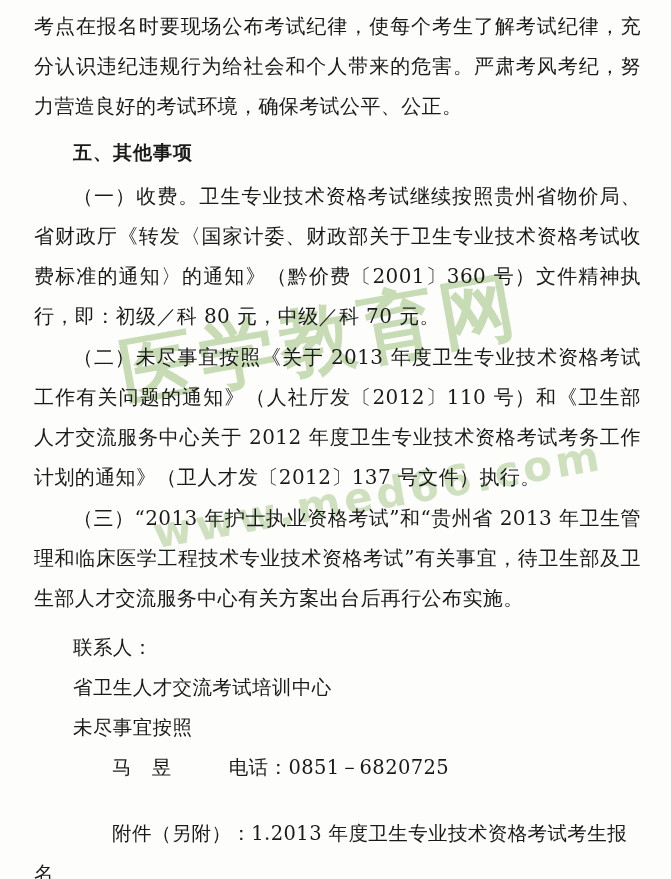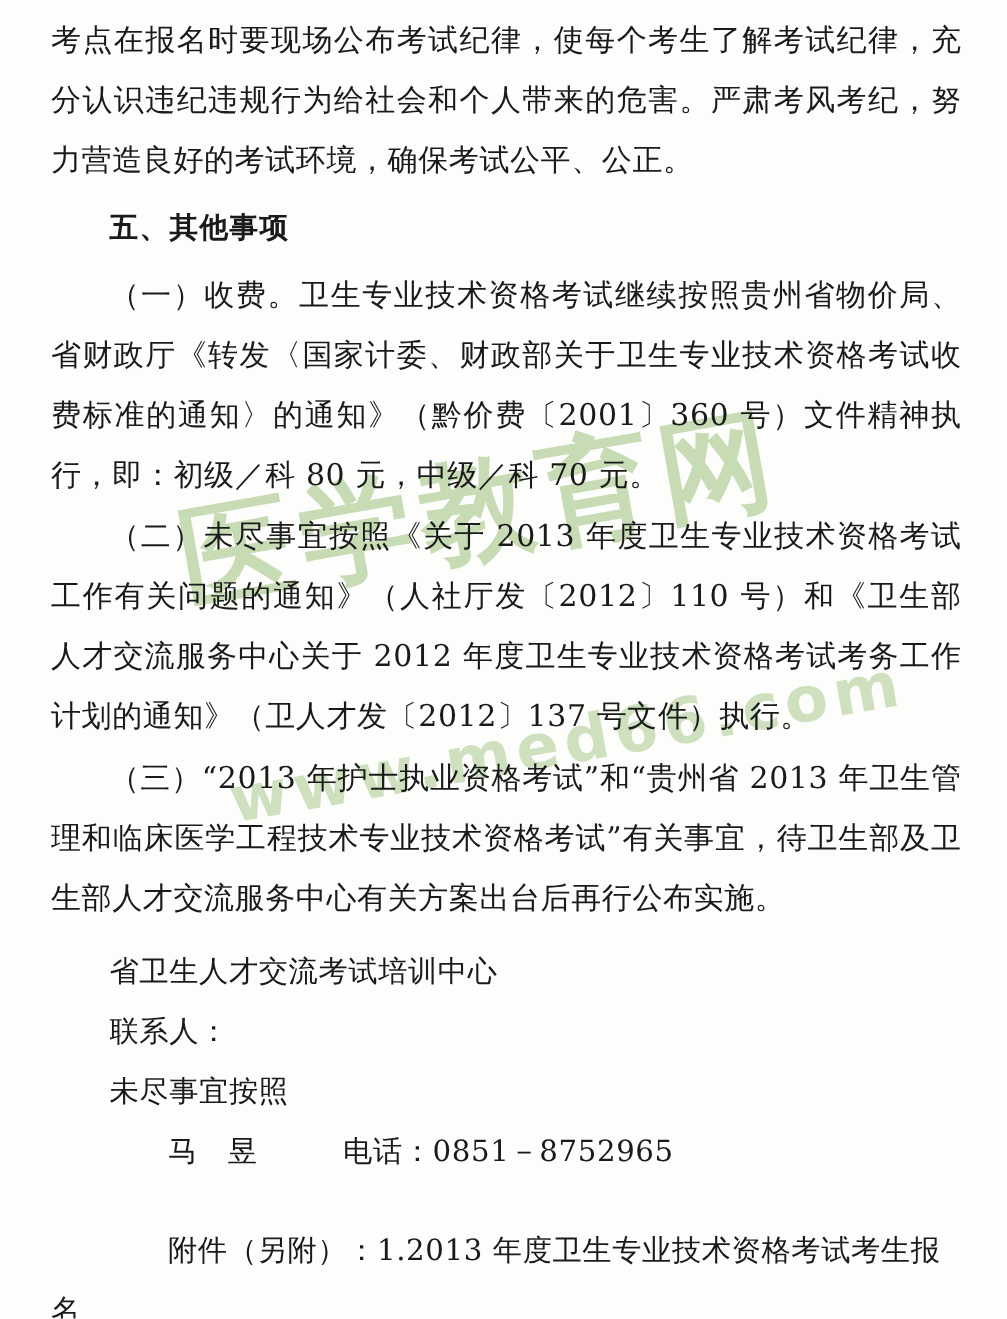--- a/index.html
+++ b/index.html
@@ -120,27 +120,27 @@
 
     <div class="heading">五、其他事项</div>
 
     <p class="indent">（一）收费。卫生专业技术资格考试继续按照贵州省物价局、省财政厅《转发〈国家计委、财政部关于卫生专业技术资格考试收费标准的通知〉的通知》（黔价费〔2001〕360 号）文件精神执行，即：初级／科 80 元，中级／科 70 元。</p>
 
     <p class="indent">（二）未尽事宜按照《关于 2013 年度卫生专业技术资格考试工作有关问题的通知》（人社厅发〔2012〕110 号）和《卫生部人才交流服务中心关于 2012 年度卫生专业技术资格考试考务工作计划的通知》（卫人才发〔2012〕137 号文件）执行。</p>
 
     <p class="indent">（三）“2013 年护士执业资格考试”和“贵州省 2013 年卫生管理和临床医学工程技术专业技术资格考试”有关事宜，待卫生部及卫生部人才交流服务中心有关方案出台后再行公布实施。</p>
 
     <div class="contact-block">
+      <div class="contact-line">联系人：</div>
+
       <div class="contact-line">省卫生人才交流考试培训中心</div>
-
-      <div class="contact-line">联系人：</div>
 
       <div class="contact-line">未尽事宜按照</div>
       <div class="contact-line">
-        <span class="nm">马　昱</span><span class="ph">电话：</span><span>0851－8752965</span>
+        <span class="nm">马　昱</span><span class="ph">电话：</span><span>0851－6820725</span>
       </div>
     </div>
 
     <div class="attach-block">
       <div class="attach-line"><span>附件（另附）：</span><span>1.2013 年度卫生专业技术资格考试考生报名</span></div>
 
     </div>
 
   </div>
 </div>

